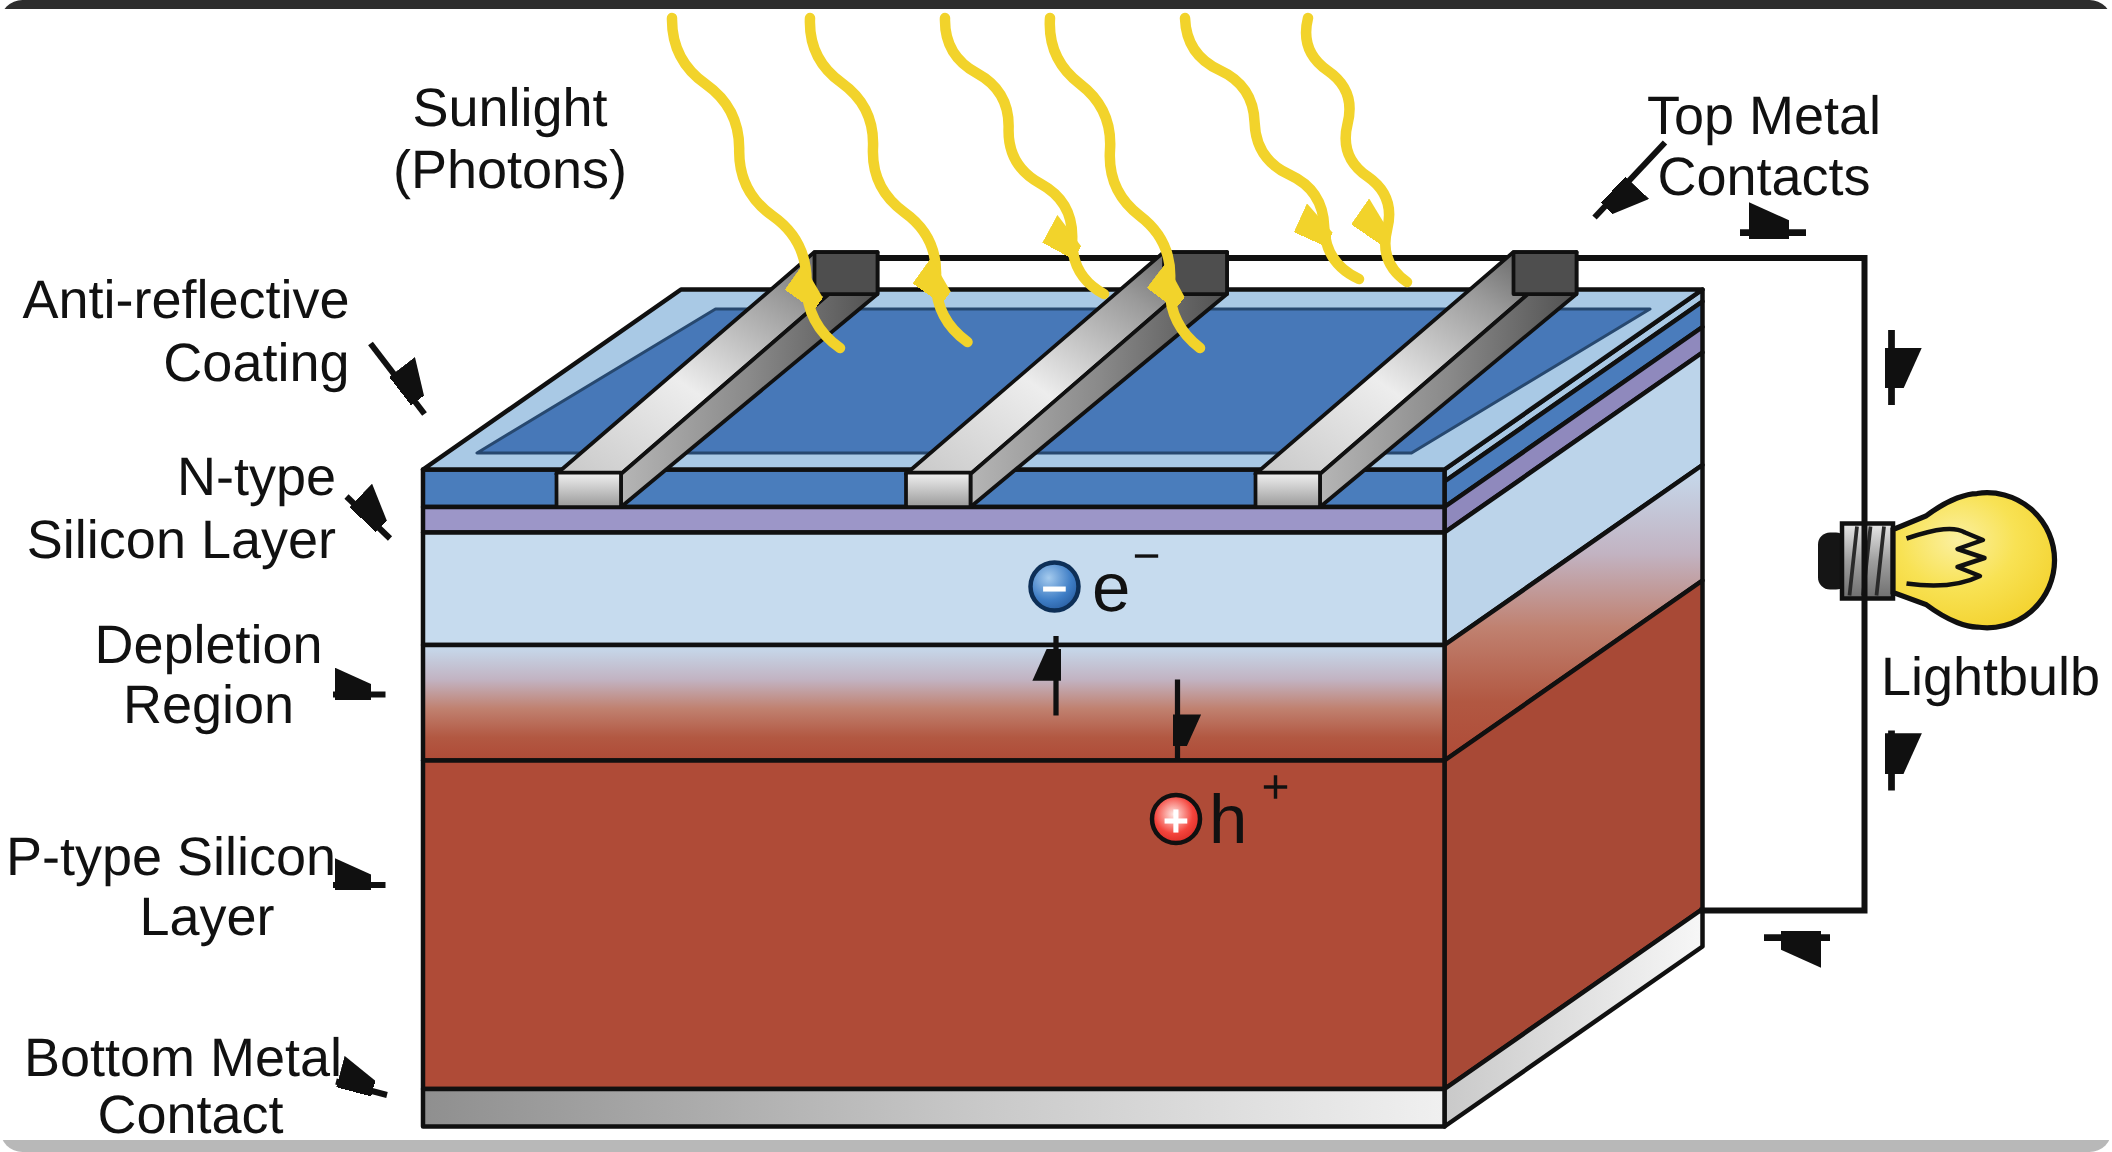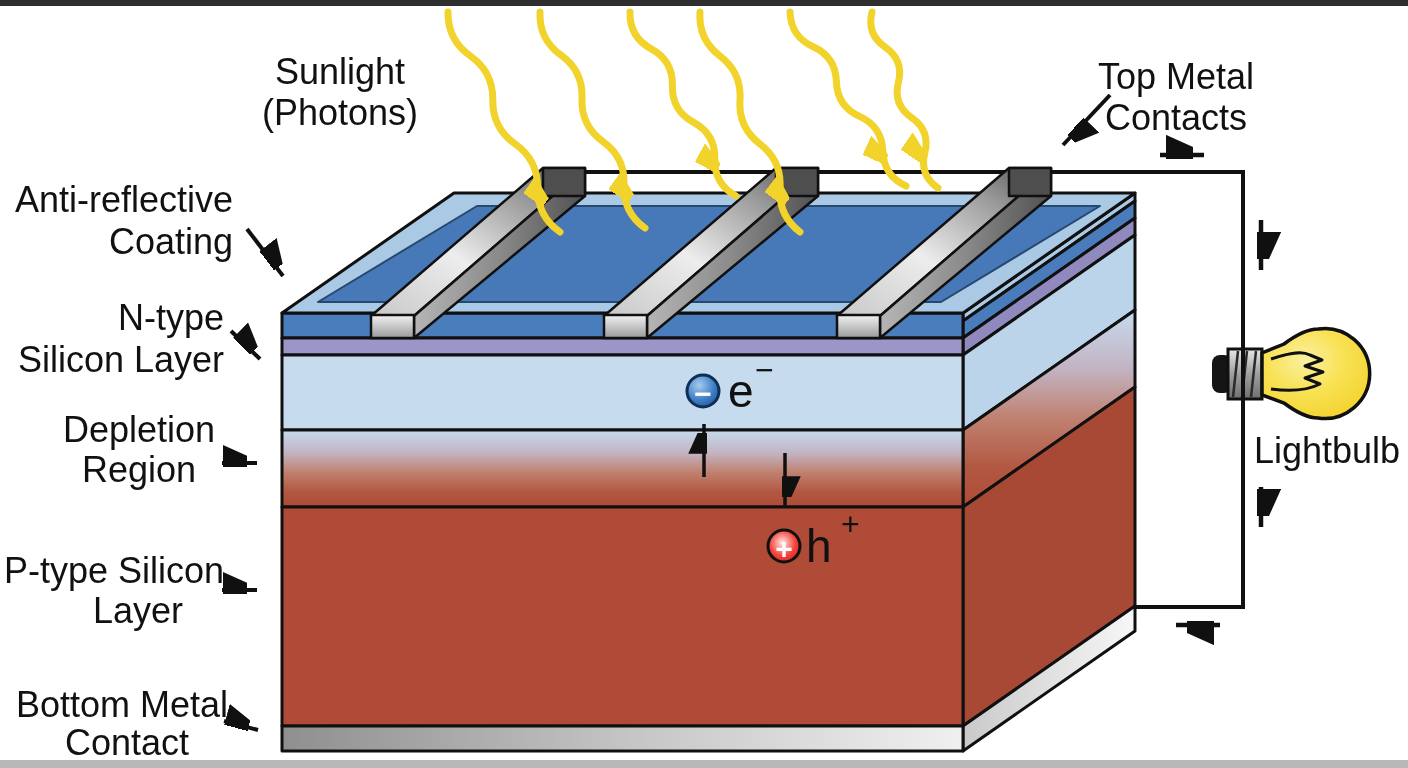--- a/index.html
+++ b/index.html
@@ -1,16 +1,16 @@
 <!DOCTYPE html>
 <html><head>
 <meta charset="utf-8">
 <style>
   html,body{margin:0;padding:0;background:#ffffff;}
-  .stage{position:relative;width:1408px;height:768px;background:#ffffff;overflow:hidden;}
+  .stage{position:relative;width:1408px;height:768px;background:#ffffff;overflow:hidden;border-radius:15px;}
   svg{display:block;}
   text{font-family:"Liberation Sans","DejaVu Sans",sans-serif;fill:#111111;}
   .lbl{font-size:36px;}
   .sym{font-size:46px;}
   .sup{font-size:32px;}
   .circle-sign{font-size:30px;font-weight:bold;fill:#ffffff;}
 </style>
 </head>
 <body>
 

